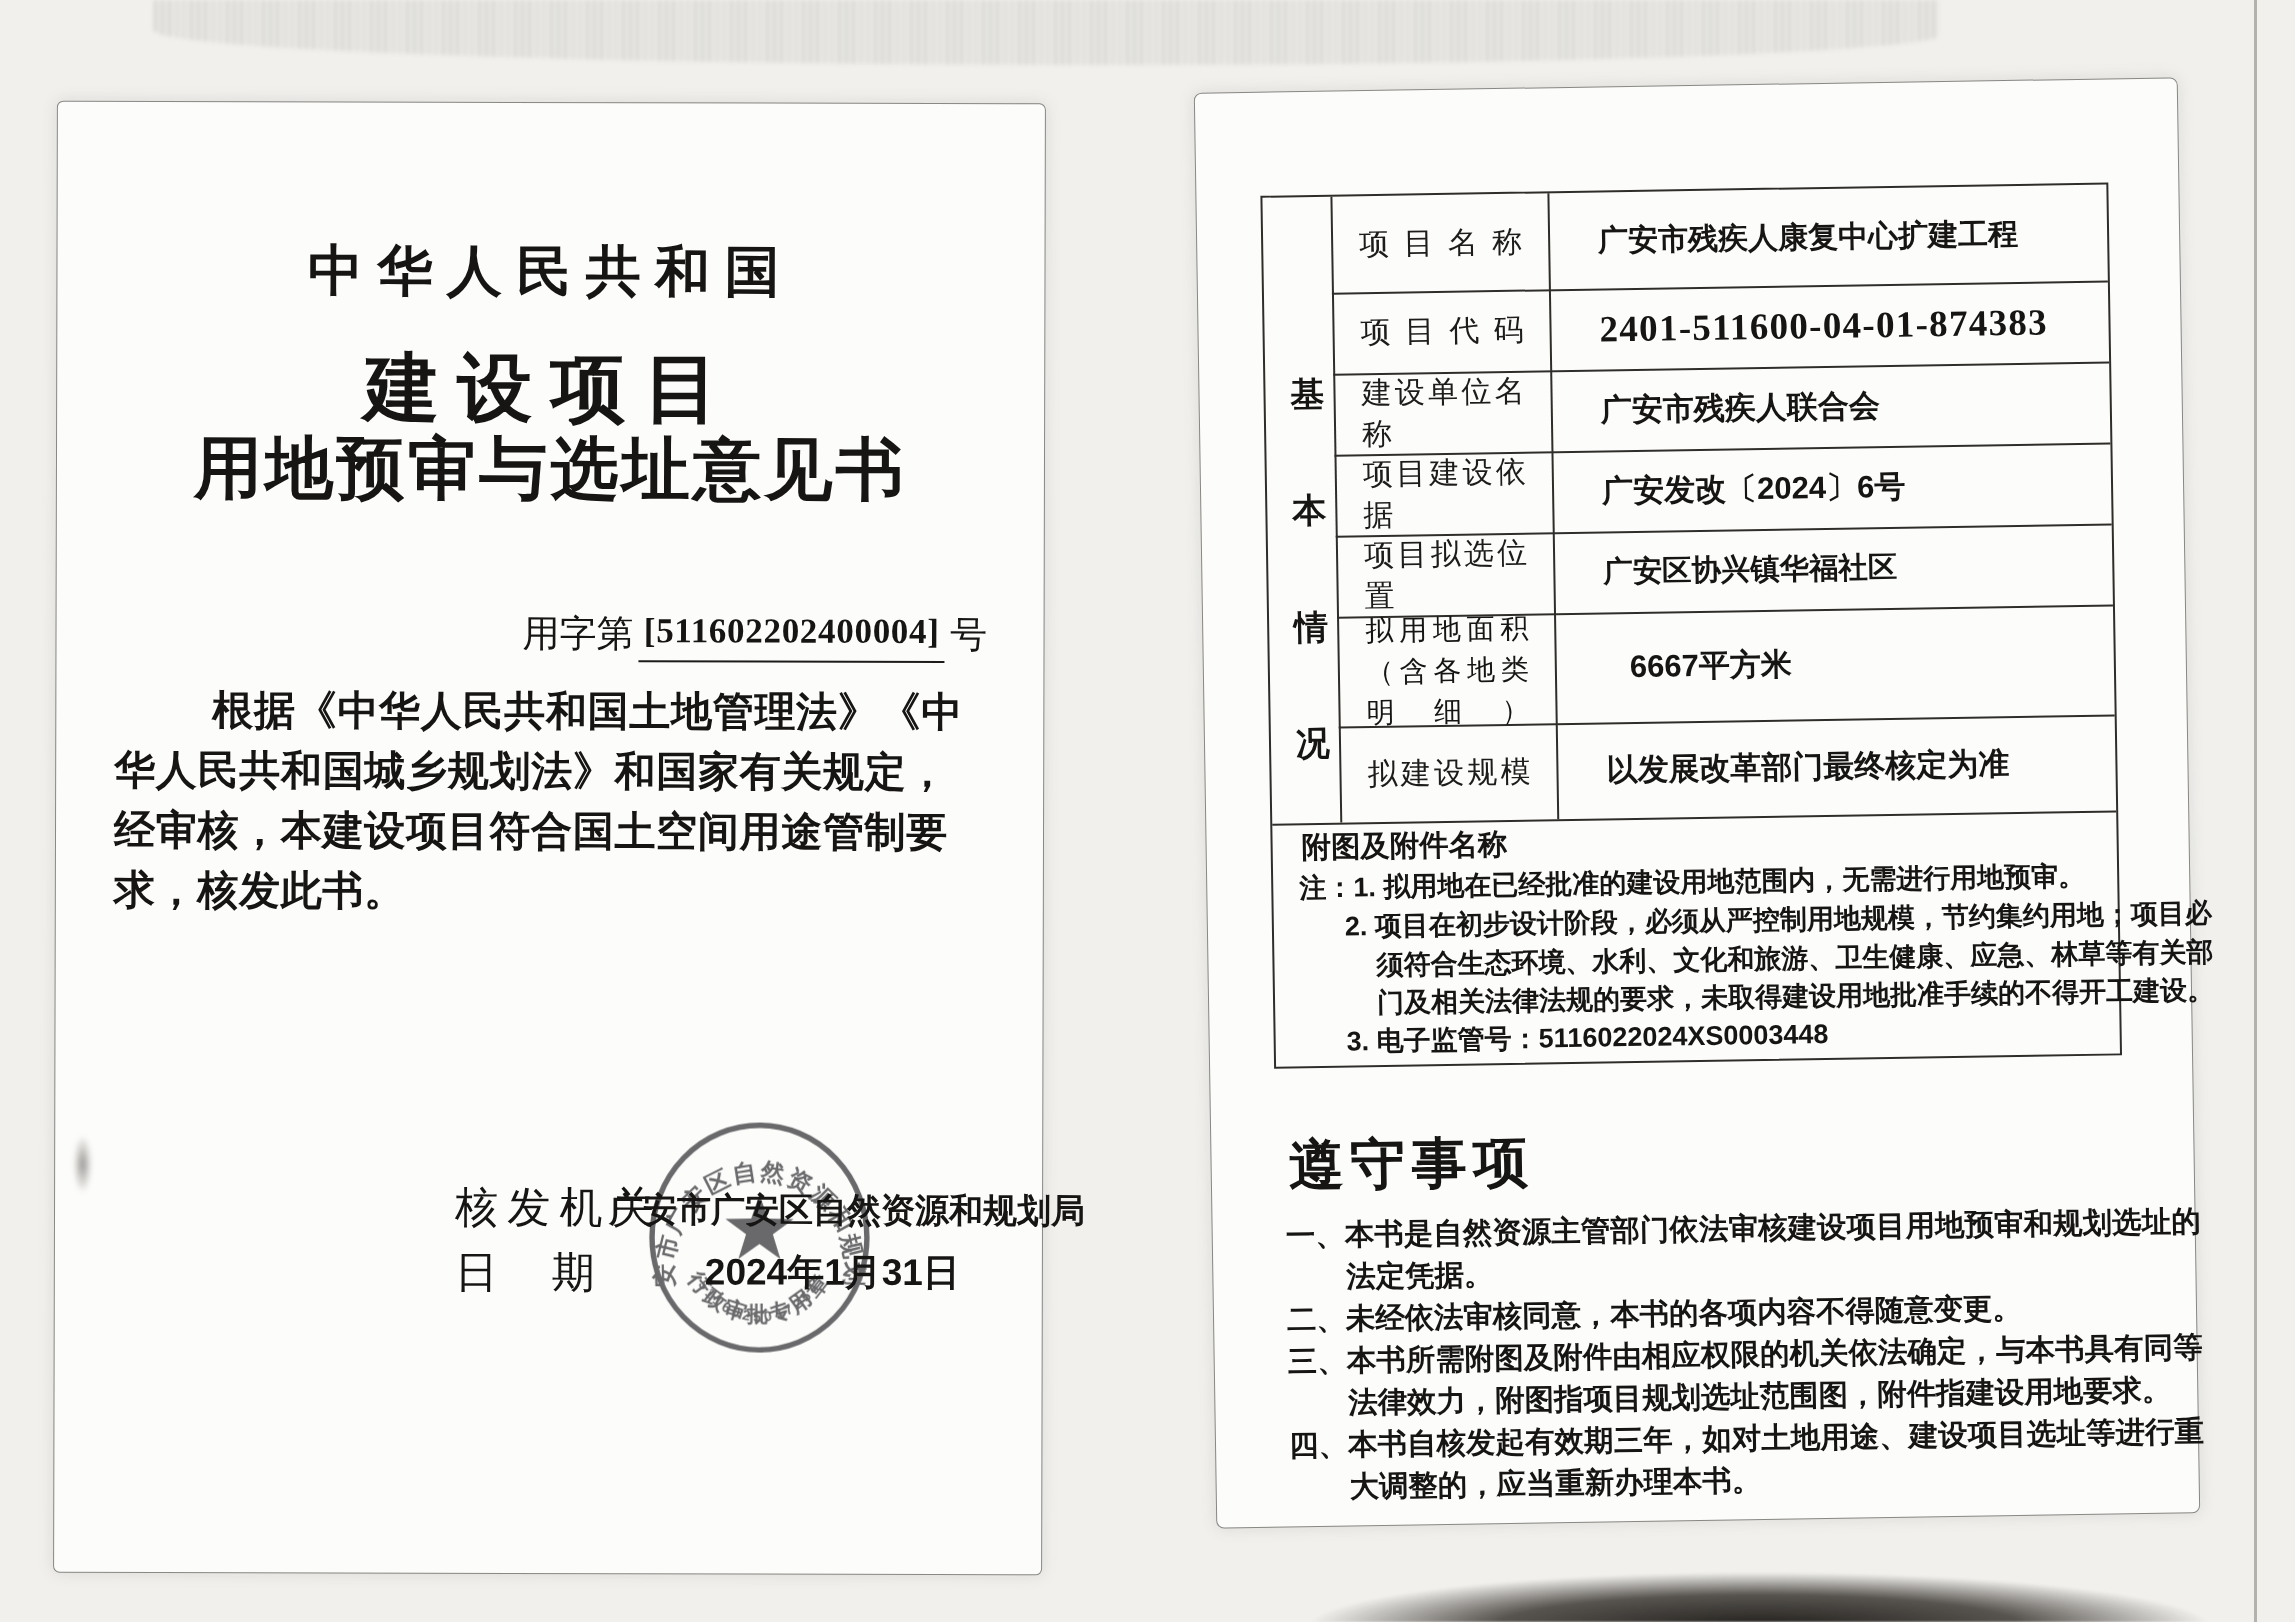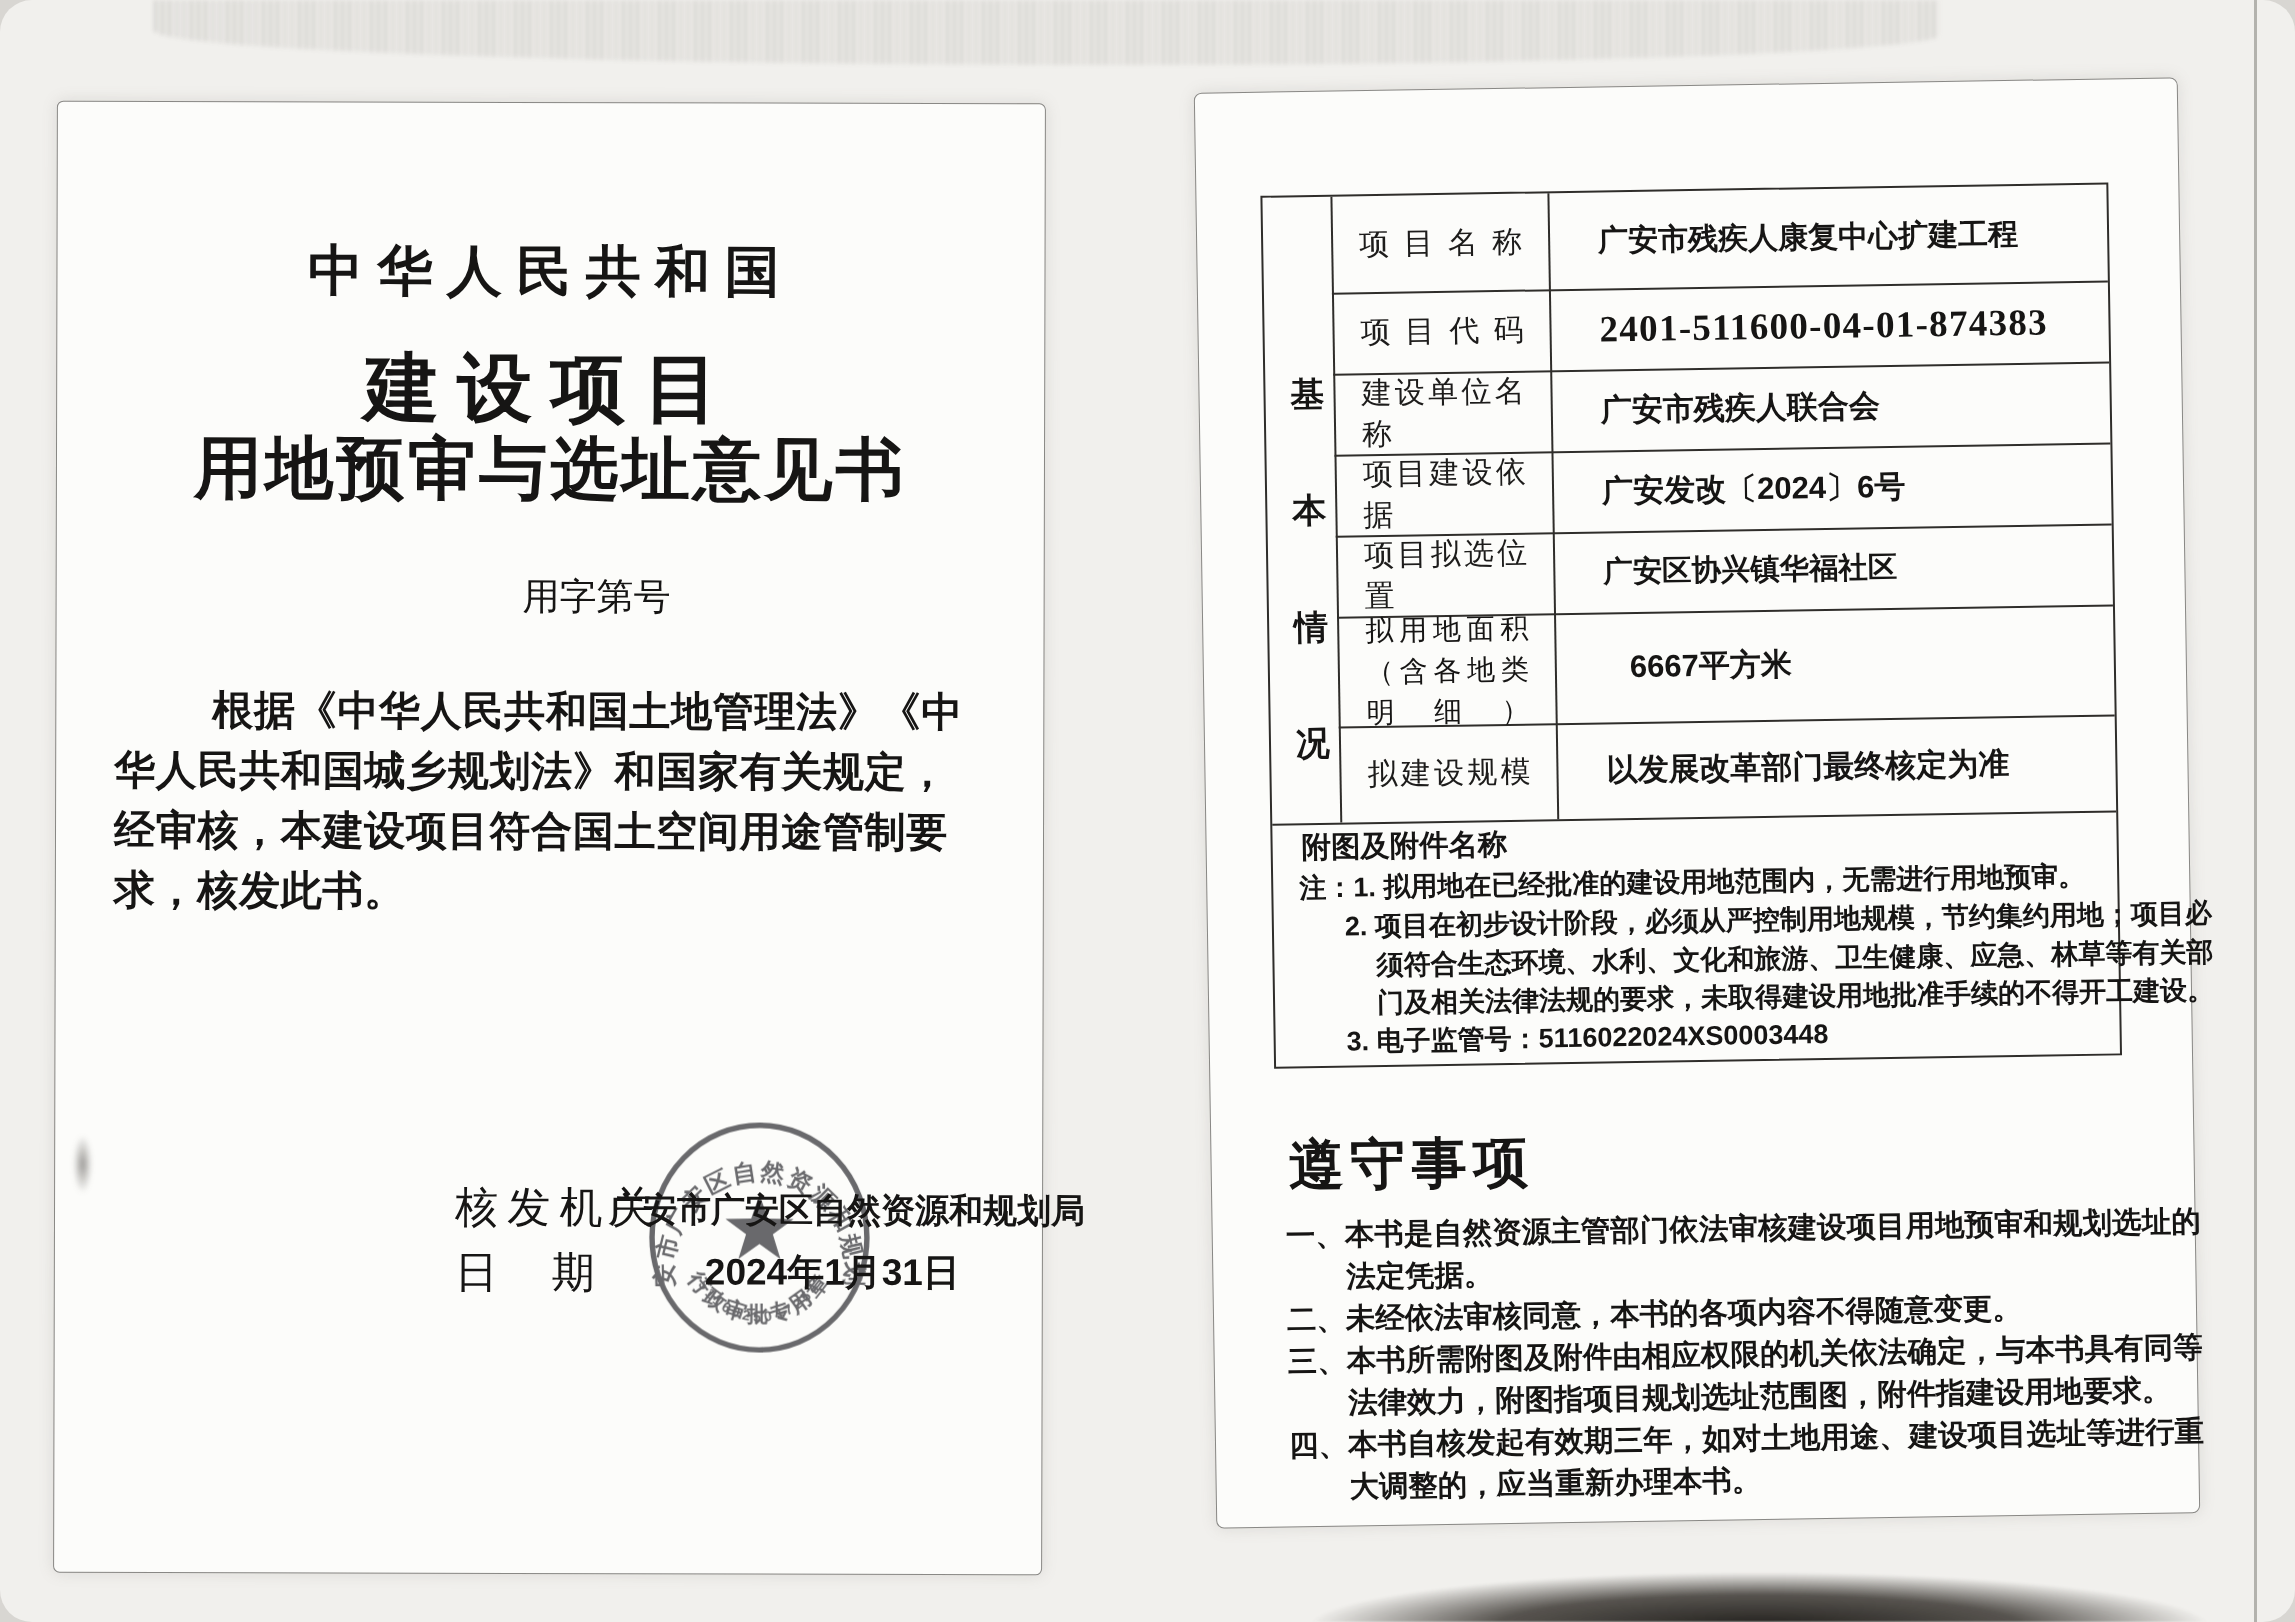--- a/index.html
+++ b/index.html
@@ -1,21 +1,20 @@
 <!DOCTYPE html>
 <html style="font-size:10.5px"><head>
 <meta charset="utf-8">
 <style>
   html,body{margin:0;padding:0;background:#d8d6d2;}
   .canvas{
     position:relative;width:2295px;height:1622px;overflow:hidden;
     background:#f1f0ed;
     font-family:"Liberation Sans","DejaVu Sans",sans-serif;
     color:#161514;
-    border-radius:32px;
   }
   
   .top-band{
     position:absolute;left:154px;top:0;width:1786px;height:65px;
     background:repeating-linear-gradient(90deg,rgba(108,104,98,.30) 0 2.6px,rgba(182,178,171,.10) 2.6px 7.2px);
     border-radius:0 0 48% 55%;filter:blur(2px);opacity:.75;
   }
   .bottom-blob{
     position:absolute;left:1178px;top:1564px;width:1118px;height:58px;
     background:radial-gradient(ellipse 56% 130% at 52% 108%,rgba(22,20,17,.95) 0%,rgba(48,44,39,.8) 42%,rgba(96,91,84,0) 72%);
@@ -99,20 +98,23 @@
   <div class="page page-left">
 
     <div class="abs country-title">中华人民共和国</div>
 
     <div class="abs main-title1">建设项目</div>
 
     <div class="abs main-title2">用地预审与选址意见书</div>
 
     <div class="abs serial-row">
       <span class="serial-prefix">用字第</span>
+      <span class="serial-line">
+        <span class="serial-number">[511602202400004]</span>
+      </span>
       <span class="serial-suffix">号</span>
     </div>
 
     <div class="abs body-par">
       <div class="body-line indent">根据《中华人民共和国土地管理法》《中</div>
       <div class="body-line">华人民共和国城乡规划法》和国家有关规定，</div>
       <div class="body-line">经审核，本建设项目符合国土空间用途管制要</div>
       <div class="body-line">求，核发此书。</div>
     </div>
 

